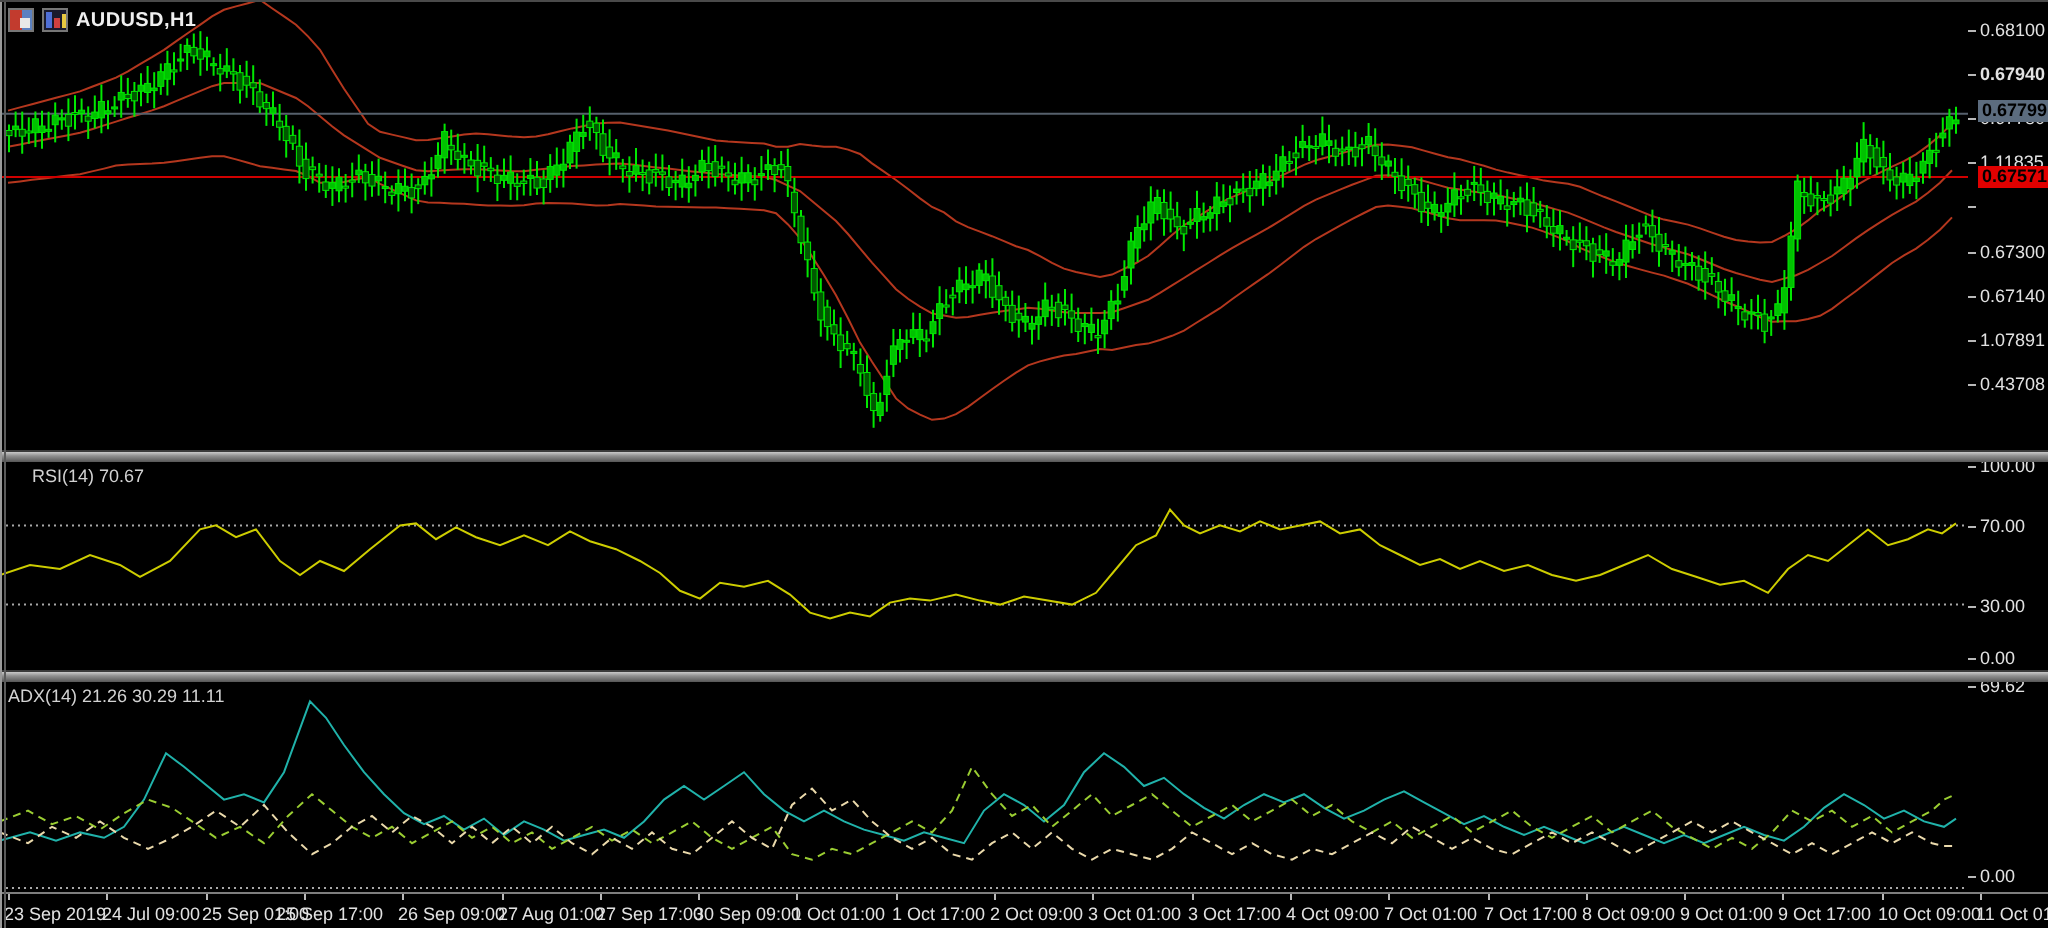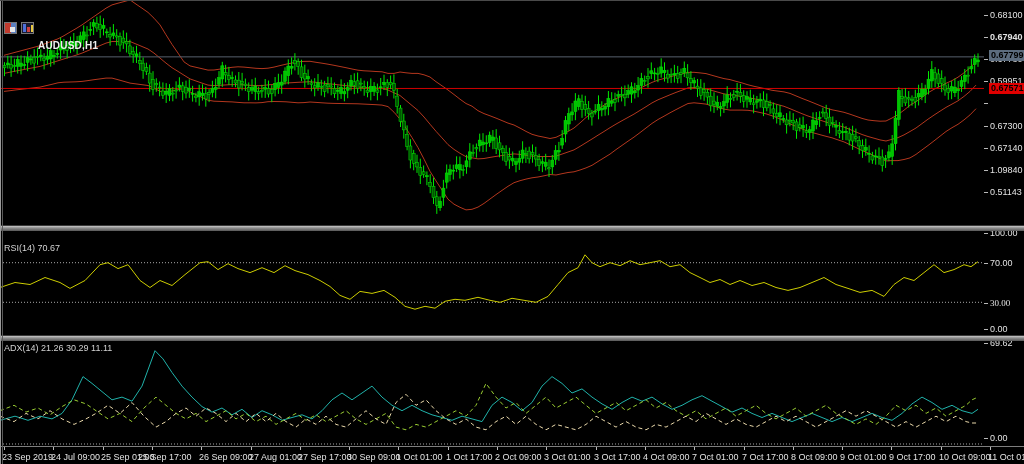--- a/index.html
+++ b/index.html
@@ -9,21 +9,21 @@
   #terminal:after{content:"";position:absolute;left:2px;top:0;width:1px;height:464px;background:#5a5a5a;z-index:30;}
   .panel{position:absolute;left:0;background:#000;}
   svg{display:block;}
   #main-panel{top:0;height:224px;width:984px;}
   #rsi-panel{top:230px;height:104px;width:984px;}
   #adx-panel{top:340px;height:105px;width:984px;}
   .separator{position:absolute;left:0;width:1024px;height:6px;z-index:25;
     background:linear-gradient(#c9c9c9,#8e8e8e 40%,#565656);border-top:1px solid #3a3a3a;box-sizing:border-box;}
   #sep-1{top:224px;} #sep-2{top:334px;}
   #title-overlay{position:absolute;left:4px;top:3px;display:flex;align-items:center;gap:4px;z-index:10;}
-  #title-text{color:#efefef;font-size:10px;font-weight:bold;letter-spacing:.2px;margin-top:36px;}
+  #title-text{color:#efefef;font-size:10px;font-weight:bold;letter-spacing:.2px;}
   .mini-icon{width:13px;height:12px;display:inline-block;position:relative;border:1px solid #777;box-sizing:border-box;}
   #window-icon{background:linear-gradient(90deg,#c23b2e 0 6px,#5b80c0 6px 13px);}
   #window-icon:after{content:"";position:absolute;right:1px;bottom:1px;width:5px;height:5px;background:#e8e8e8;}
   #chart-icon{background:#1a1a2e;}
   #chart-icon .b1{position:absolute;left:1px;bottom:1px;width:3px;height:8px;background:#4f6fd8;}
   #chart-icon .b2{position:absolute;left:5px;bottom:1px;width:3px;height:5px;background:#d04040;}
   #chart-icon .b3{position:absolute;left:9px;bottom:1px;width:2px;height:7px;background:#e8c840;}
   .ind-label{position:absolute;left:4px;color:#d2d2d2;font-size:9px;z-index:10;}
   #price-axis{position:absolute;left:984px;top:0;width:40px;height:445px;background:#000;z-index:20;}
   .axis-tick{position:absolute;left:0;width:4px;height:1px;background:#b8b8b8;}
@@ -652,21 +652,21 @@
   </div>
 
   <div id="sep-1" class="separator"></div>
 
   <div id="rsi-panel" class="panel">
     <svg id="rsi-svg" width="984" height="104">
         <line x1="0" x2="984" y1="31.700000000000003" y2="31.700000000000003" stroke="#a8a8a8" stroke-width="1" stroke-dasharray="1 2"></line>
         <line x1="0" x2="984" y1="71.3" y2="71.3" stroke="#a8a8a8" stroke-width="1" stroke-dasharray="1 2"></line>
         <polyline points="0.0,56.5 15.0,51.5 30.0,53.5 45.0,46.5 60.0,51.5 70.0,57.4 85.0,49.5 100.0,33.7 108.0,31.7 118.0,37.6 128.0,33.7 140.0,49.5 150.0,56.5 160.0,49.5 172.0,54.5 185.0,43.6 200.0,31.7 208.0,30.7 218.0,38.6 228.0,32.7 238.0,37.6 250.0,41.6 262.0,36.7 274.0,41.6 285.0,34.7 295.0,39.6 308.0,43.6 320.0,49.5 330.0,55.5 340.0,64.4 350.0,68.3 360.0,60.4 372.0,62.4 384.0,59.4 395.0,66.3 405.0,75.3 415.0,78.2 425.0,75.3 435.0,77.2 445.0,70.3 455.0,68.3 465.0,69.3 478.0,66.3 490.0,69.3 500.0,71.3 512.0,67.3 524.0,69.3 536.0,71.3 548.0,65.4 558.0,53.5 568.0,41.6 578.0,36.7 585.0,23.8 592.0,31.7 600.0,35.7 610.0,31.7 620.0,34.7 630.0,29.7 640.0,33.7 650.0,31.7 660.0,29.7 670.0,35.7 680.0,33.7 690.0,41.6 700.0,46.5 710.0,51.5 720.0,48.5 730.0,53.5 740.0,49.5 752.0,54.5 764.0,51.5 776.0,56.5 788.0,59.4 800.0,56.5 812.0,51.5 824.0,46.5 836.0,53.5 848.0,57.4 860.0,61.4 872.0,59.4 884.0,65.4 894.0,53.5 904.0,46.5 914.0,49.5 924.0,41.6 934.0,33.7 944.0,41.6 954.0,38.6 964.0,33.7 971.0,35.7 978.0,30.7" fill="none" stroke="#cdcd00" stroke-width="1"></polyline>
       </svg>
-    <div class="ind-label" style="top:12px;">RSI(14) 70.67</div>
+    <div class="ind-label" style="top:2px;margin-left:12px;">RSI(14) 70.67</div>
   </div>
 
   <div id="sep-2" class="separator"></div>
 
   <div id="adx-panel" class="panel">
     <svg id="adx-svg" width="984" height="105">
         <line x1="0" x2="984" y1="103" y2="103" stroke="#a8a8a8" stroke-width="1" stroke-dasharray="1 2"></line>
         <polyline points="0.0,79.3 15.0,75.2 28.0,79.3 40.0,75.2 52.0,77.9 62.0,72.4 72.0,58.8 83.0,35.6 92.0,42.4 102.0,50.6 112.0,58.8 122.0,56.1 132.0,60.2 142.0,45.1 155.0,9.7 163.0,17.9 172.0,31.5 182.0,45.1 192.0,56.1 202.0,65.6 212.0,71.1 222.0,67.0 232.0,73.8 242.0,68.3 252.0,76.5 262.0,69.7 272.0,73.8 282.0,79.3 292.0,76.5 302.0,73.8 312.0,77.9 322.0,69.7 332.0,58.8 342.0,52.0 352.0,58.8 362.0,52.0 372.0,45.1 382.0,56.1 392.0,64.3 402.0,69.7 412.0,64.3 422.0,69.7 432.0,73.8 442.0,76.5 452.0,79.3 462.0,75.2 472.0,77.9 482.0,80.6 492.0,64.3 502.0,56.1 512.0,61.5 522.0,69.7 532.0,61.5 542.0,45.1 552.0,35.6 562.0,42.4 572.0,52.0 582.0,47.9 592.0,56.1 602.0,62.9 612.0,68.3 622.0,61.5 632.0,56.1 642.0,60.2 652.0,56.1 662.0,62.9 672.0,68.3 682.0,64.3 692.0,58.8 702.0,54.7 712.0,60.2 722.0,65.6 732.0,71.1 742.0,67.0 752.0,72.4 762.0,76.5 772.0,72.4 782.0,76.5 792.0,80.6 802.0,76.5 812.0,72.4 822.0,76.5 832.0,80.6 842.0,76.5 852.0,80.6 862.0,76.5 872.0,72.4 882.0,76.5 892.0,79.3 902.0,72.4 912.0,62.9 922.0,56.1 932.0,61.5 942.0,68.3 952.0,64.3 962.0,69.7 972.0,72.4 978.0,68.3" fill="none" stroke="#20b2aa" stroke-width="1"></polyline>
         <polyline points="0.0,69.7 14.0,64.3 26.0,71.1 38.0,67.0 50.0,73.8 62.0,65.6 74.0,58.8 86.0,62.9 96.0,69.7 108.0,77.9 120.0,72.4 132.0,80.6 144.0,67.0 156.0,56.1 166.0,64.3 176.0,72.4 186.0,77.9 196.0,72.4 206.0,80.6 216.0,75.2 226.0,69.7 236.0,77.9 246.0,72.4 256.0,80.6 266.0,75.2 276.0,83.4 286.0,77.9 296.0,72.4 306.0,79.3 316.0,73.8 326.0,80.6 336.0,75.2 346.0,69.7 356.0,77.9 366.0,83.4 376.0,77.9 386.0,72.4 396.0,86.1 406.0,88.8 416.0,83.4 426.0,86.1 436.0,80.6 446.0,75.2 456.0,69.7 466.0,75.2 476.0,64.3 486.0,42.4 496.0,56.1 506.0,67.0 516.0,61.5 526.0,72.4 536.0,64.3 546.0,56.1 556.0,67.0 566.0,61.5 576.0,56.1 586.0,64.3 596.0,72.4 606.0,67.0 616.0,61.5 626.0,69.7 636.0,64.3 646.0,58.8 656.0,67.0 666.0,61.5 676.0,69.7 686.0,75.2 696.0,69.7 706.0,77.9 716.0,72.4 726.0,67.0 736.0,75.2 746.0,69.7 756.0,64.3 766.0,72.4 776.0,77.9 786.0,72.4 796.0,67.0 806.0,75.2 816.0,69.7 826.0,64.3 836.0,72.4 846.0,77.9 856.0,83.4 866.0,77.9 876.0,83.4 886.0,75.2 896.0,64.3 906.0,69.7 916.0,64.3 926.0,72.4 936.0,67.0 946.0,75.2 956.0,69.7 966.0,64.3 972.0,58.8 978.0,56.1" fill="none" stroke="#9acd32" stroke-width="1" stroke-dasharray="4 3"></polyline>
         <polyline points="0.0,75.2 14.0,80.6 26.0,72.4 38.0,77.9 50.0,69.7 62.0,77.9 74.0,83.4 86.0,77.9 96.0,72.4 108.0,64.3 120.0,72.4 132.0,61.5 144.0,75.2 156.0,86.1 166.0,80.6 176.0,72.4 186.0,67.0 196.0,75.2 206.0,67.0 216.0,72.4 226.0,80.6 236.0,72.4 246.0,80.6 256.0,72.4 266.0,80.6 276.0,72.4 286.0,80.6 296.0,86.1 306.0,77.9 316.0,83.4 326.0,75.2 336.0,83.4 346.0,86.1 356.0,77.9 366.0,69.7 376.0,77.9 386.0,83.4 396.0,61.5 406.0,53.3 416.0,64.3 426.0,58.8 436.0,69.7 446.0,77.9 456.0,83.4 466.0,77.9 476.0,86.1 486.0,88.8 496.0,80.6 506.0,75.2 516.0,83.4 526.0,75.2 536.0,83.4 546.0,88.8 556.0,83.4 566.0,86.1 576.0,88.8 586.0,83.4 596.0,75.2 606.0,80.6 616.0,86.1 626.0,80.6 636.0,86.1 646.0,88.8 656.0,83.4 666.0,86.1 676.0,80.6 686.0,75.2 696.0,80.6 706.0,72.4 716.0,77.9 726.0,83.4 736.0,77.9 746.0,83.4 756.0,86.1 766.0,80.6 776.0,75.2 786.0,80.6 796.0,75.2 806.0,80.6 816.0,86.1 826.0,80.6 836.0,75.2 846.0,69.7 856.0,75.2 866.0,69.7 876.0,75.2 886.0,80.6 896.0,86.1 906.0,80.6 916.0,86.1 926.0,80.6 936.0,75.2 946.0,80.6 956.0,75.2 966.0,80.6 972.0,82.0 978.0,82.0" fill="none" stroke="#ead9ab" stroke-width="1" stroke-dasharray="4 3"></polyline>
@@ -677,37 +677,37 @@
   <div id="price-axis">
     <div class="badge" id="bid-badge" style="top: 49px; background: rgb(92, 108, 126);">0.67799</div>
     <div class="badge" id="red-badge" style="top: 82px; background: rgb(224, 0, 0);">0.67571</div>
   <div class="axis-tick" style="top: 14px;"></div>
       <div class="axis-lab" style="top: 9px; text-align: center;">0.68100</div>
       <div class="axis-tick" style="top: 36px;"></div>
       <div class="axis-lab" style="top: 31px; font-weight: bold;">0.67940</div>
       <div class="axis-tick" style="top: 58px;"></div>
       <div class="axis-lab" style="top: 53px;">0.67780</div>
       <div class="axis-tick" style="top: 80px;"></div>
-      <div class="axis-lab" style="top: 75px;">0.59951</div>
+      <div class="axis-lab" style="top: 75px;">1.11835</div>
       <div class="axis-tick" style="top: 102px;"></div>
       <div class="axis-lab" style="top: 84px;">0.67460</div>
       <div class="axis-tick" style="top: 125px;"></div>
       <div class="axis-lab" style="top: 120px;">0.67300</div>
       <div class="axis-tick" style="top: 147px;"></div>
       <div class="axis-lab" style="top: 142px;">0.67140</div>
       <div class="axis-tick" style="top: 169px;"></div>
-      <div class="axis-lab" style="top: 164px;">1.09840</div>
+      <div class="axis-lab" style="top: 164px;">1.07891</div>
       <div class="axis-tick" style="top: 191px;"></div>
-      <div class="axis-lab" style="top: 186px;">0.51143</div>
+      <div class="axis-lab" style="top: 186px;">0.43708</div>
       <div class="axis-tick" style="top: 232px;"></div>
       <div class="axis-lab" style="top: 227px;">100.00</div>
       <div class="axis-tick" style="top: 262px;"></div>
       <div class="axis-lab" style="top: 257px;">70.00</div>
       <div class="axis-tick" style="top: 302px;"></div>
-      <div class="axis-lab" style="top: 297px; font-family: Liberation Serif, serif;">30.00</div>
+      <div class="axis-lab" style="top: 297px;">30.00</div>
       <div class="axis-tick" style="top: 328px;"></div>
       <div class="axis-lab" style="top: 323px;">0.00</div>
       <div class="axis-tick" style="top: 342px;"></div>
       <div class="axis-lab" style="top: 337px;">69.62</div>
       <div class="axis-tick" style="top: 437px;"></div>
       <div class="axis-lab" style="top: 432px;">0.00</div>
     </div>
 
   <div id="time-axis">
       <div class="time-tick" style="left: 4px;"></div>

